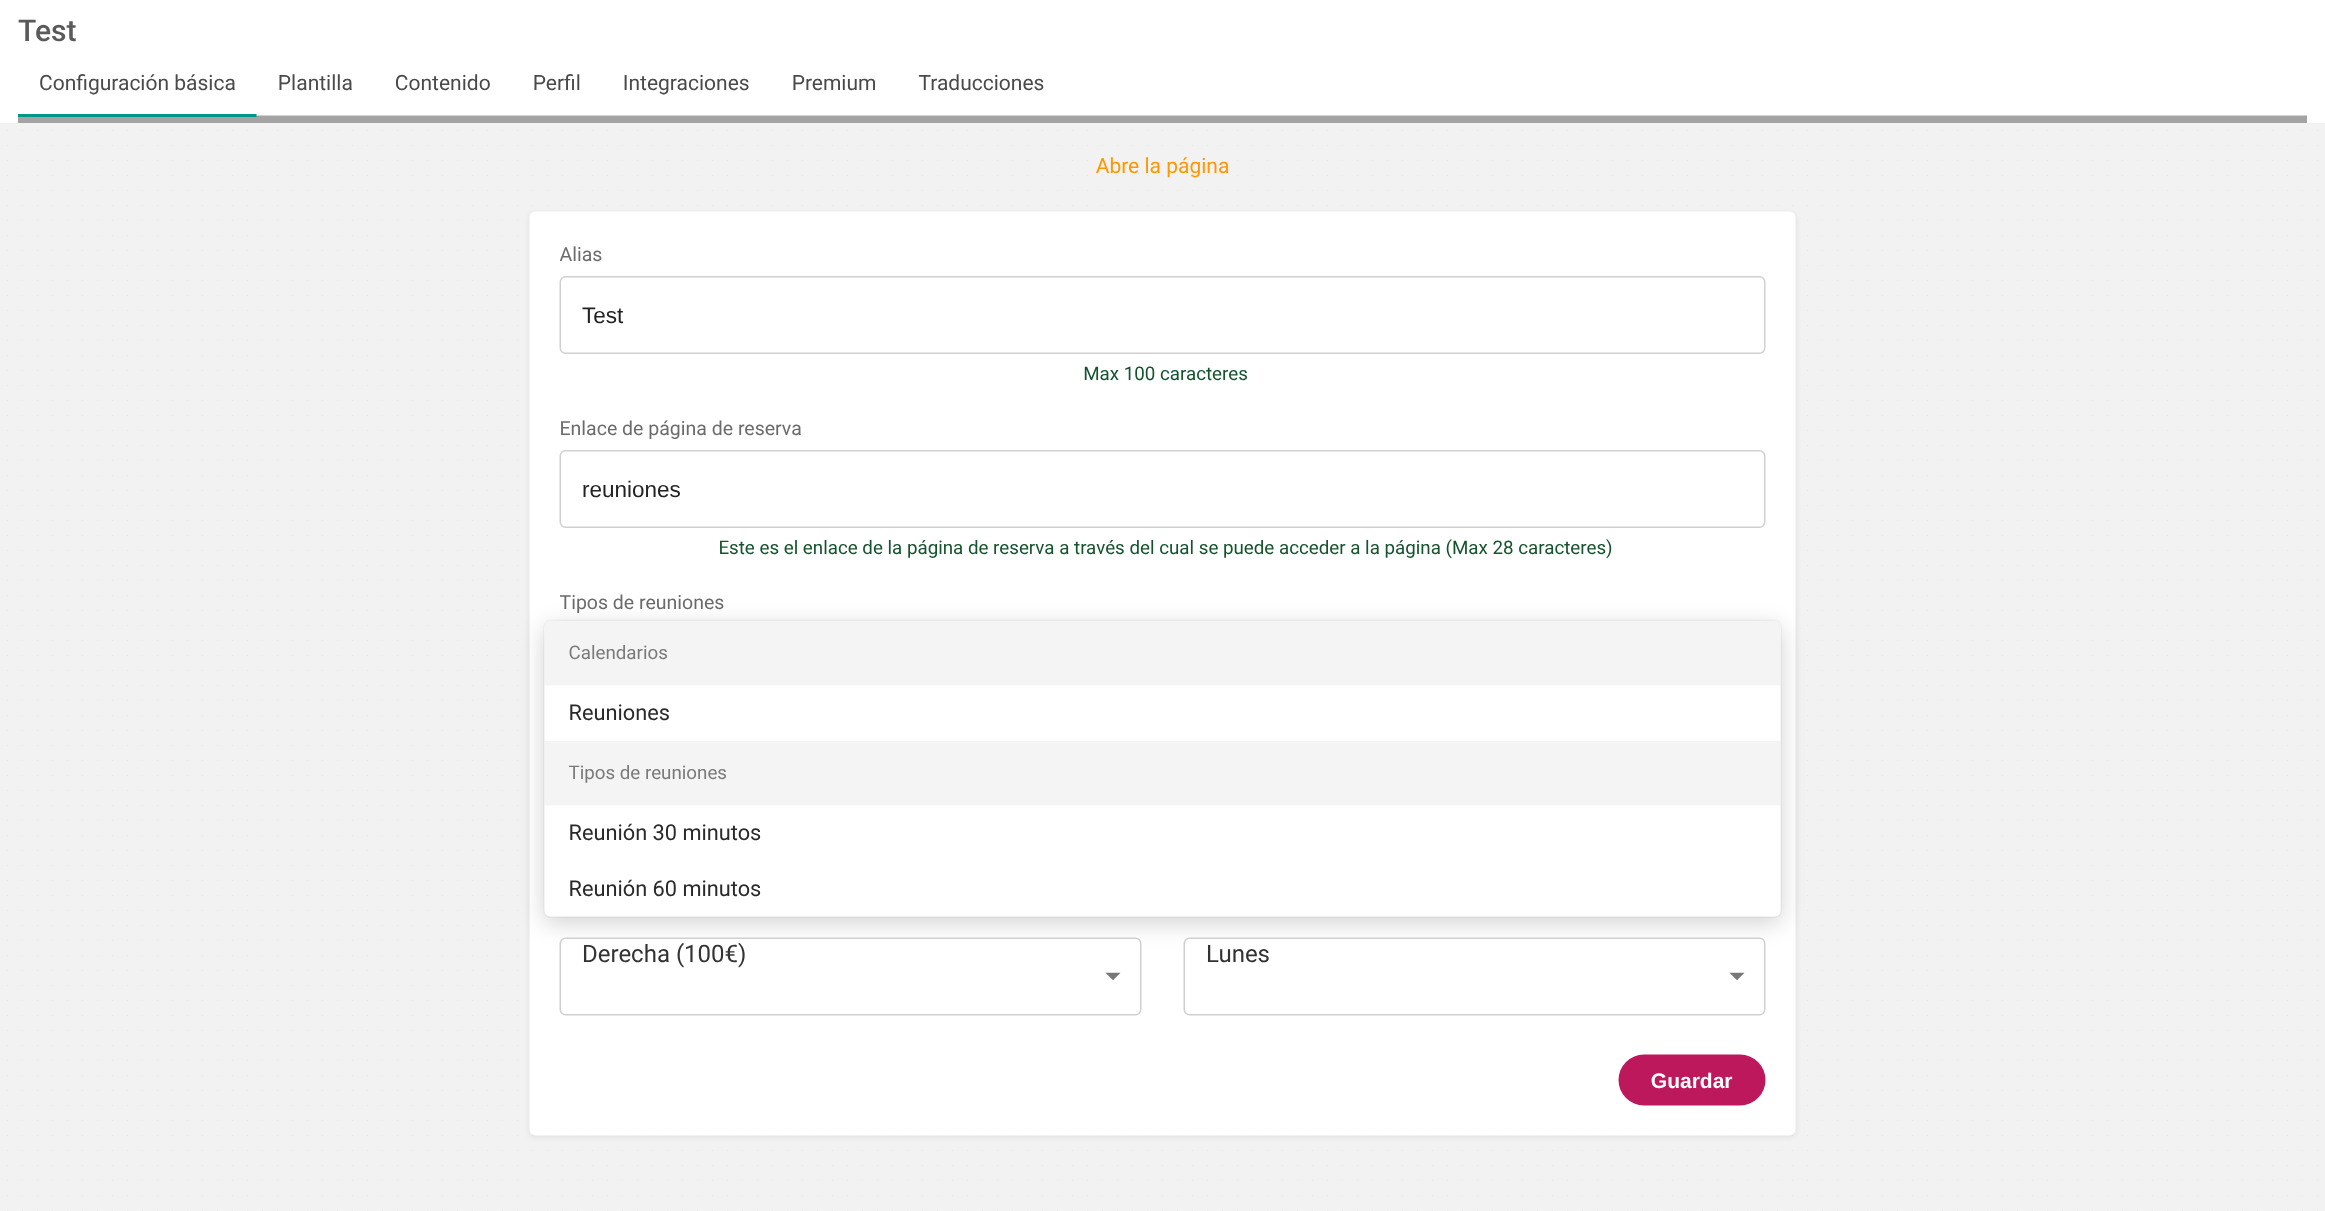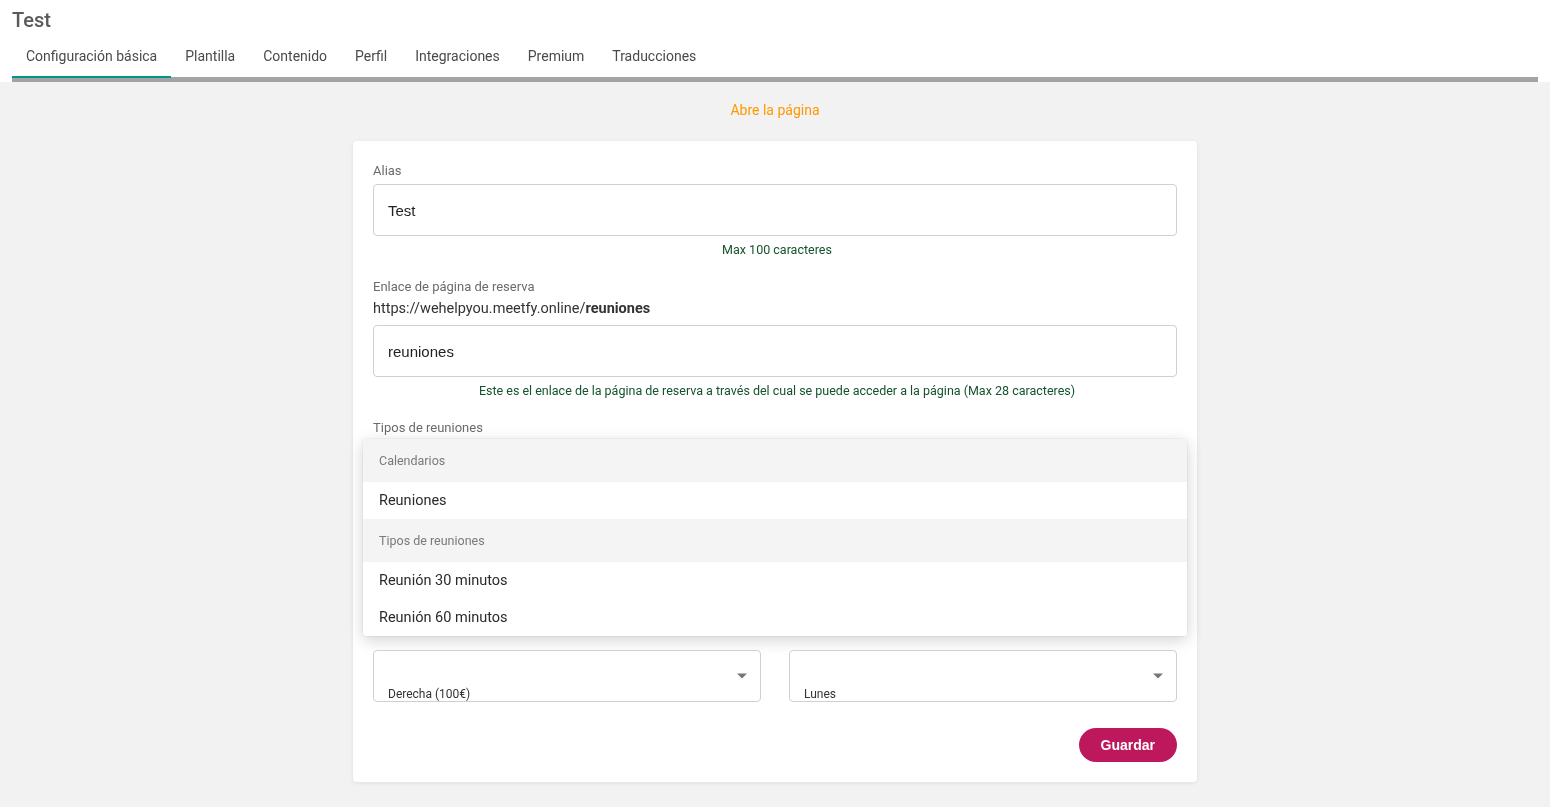--- a/index.html
+++ b/index.html
@@ -126,25 +126,25 @@
   .select-wrap {
     flex: 1;
     position: relative;
   }
   .faux-select {
     width: 100%;
     height: 52px;
     border: 1px solid #d0d0d0;
     border-radius: 4px;
     padding: 0 40px 0 14px;
-    font-size: 12px;
+    font-size: 16px;
     color: #333;
     background: #fff;
     display: flex;
-    align-items: flex-end;
+    align-items: flex-start;
     cursor: pointer;
   }
   .caret {
     position: absolute;
     right: 14px;
     top: 50%;
     transform: translateY(-50%);
     width: 0; height: 0;
     border-left: 5px solid transparent;
     border-right: 5px solid transparent;
@@ -197,23 +197,20 @@
   <div class="card">
 
     <div class="field-group">
       <label class="field-label">Alias</label>
       <input type="text" class="text-input" value="Test" style="">
       <div class="helper-text">Max 100 caracteres</div>
     </div>
 
     <div class="field-group">
       <label class="field-label">Enlace de página de reserva</label>
-      <div class="url-line">
-        <span>https://wehelpyou.meetfy.online/</span><span class="slug">reuniones</span>
-      </div>
       <input type="text" class="text-input" value="reuniones" style="">
       <div class="helper-text">Este es el enlace de la página de reserva a través del cual se puede acceder a la página (Max 28 caracteres)</div>
     </div>
 
     <div class="field-group" style="margin-bottom:0;">
       <label class="meeting-types-label">Tipos de reuniones</label>
       <div class="dropdown-panel" id="dropdown-panel">
           <div class="dropdown-group-header">Calendarios</div>
           <div class="dropdown-option">Reuniones</div>
           <div class="dropdown-group-header">Tipos de reuniones</div>

